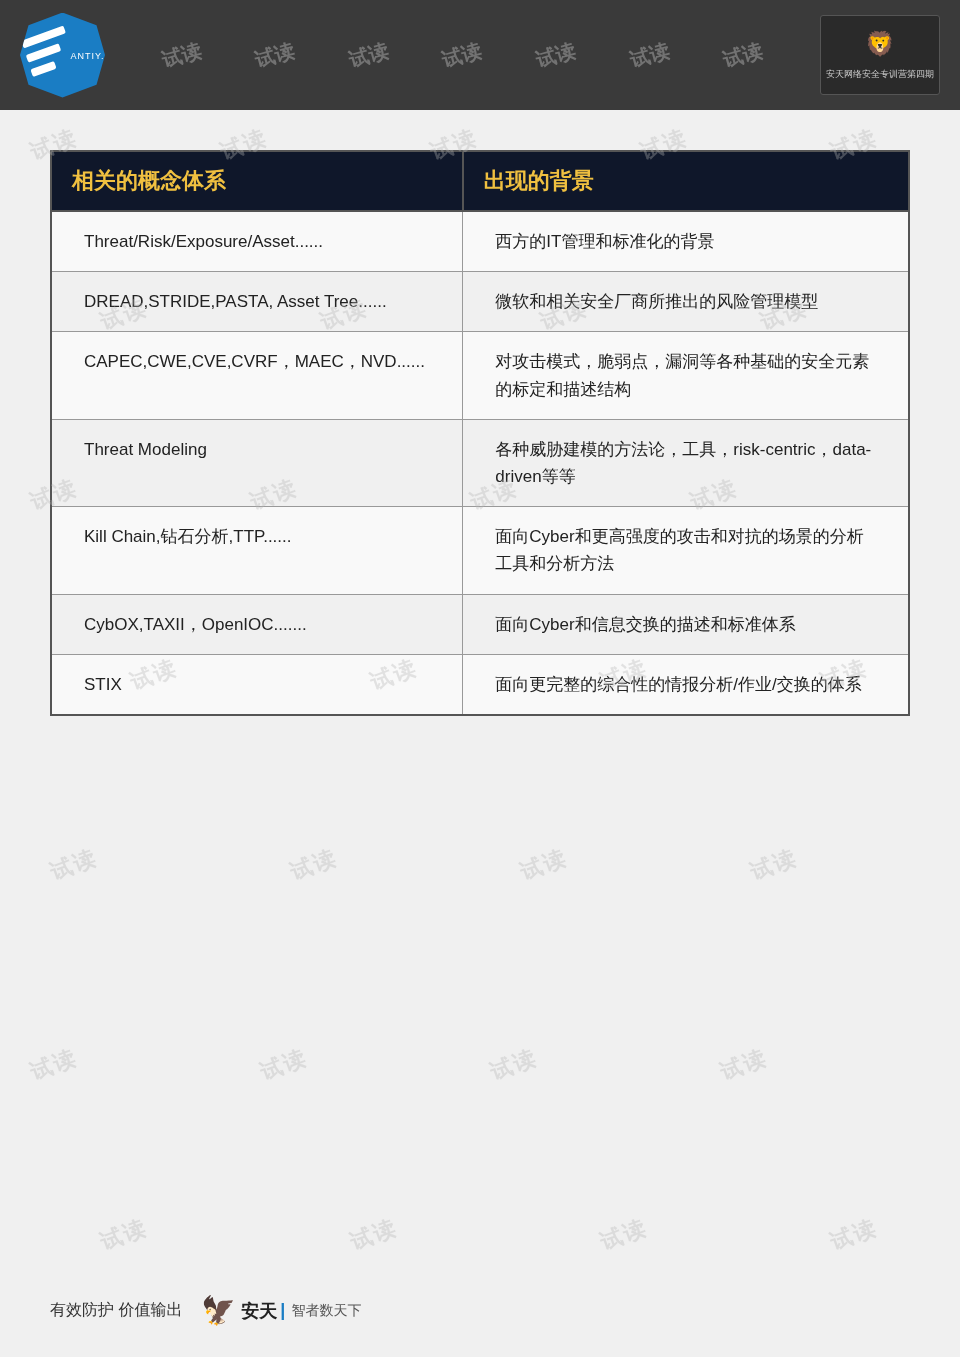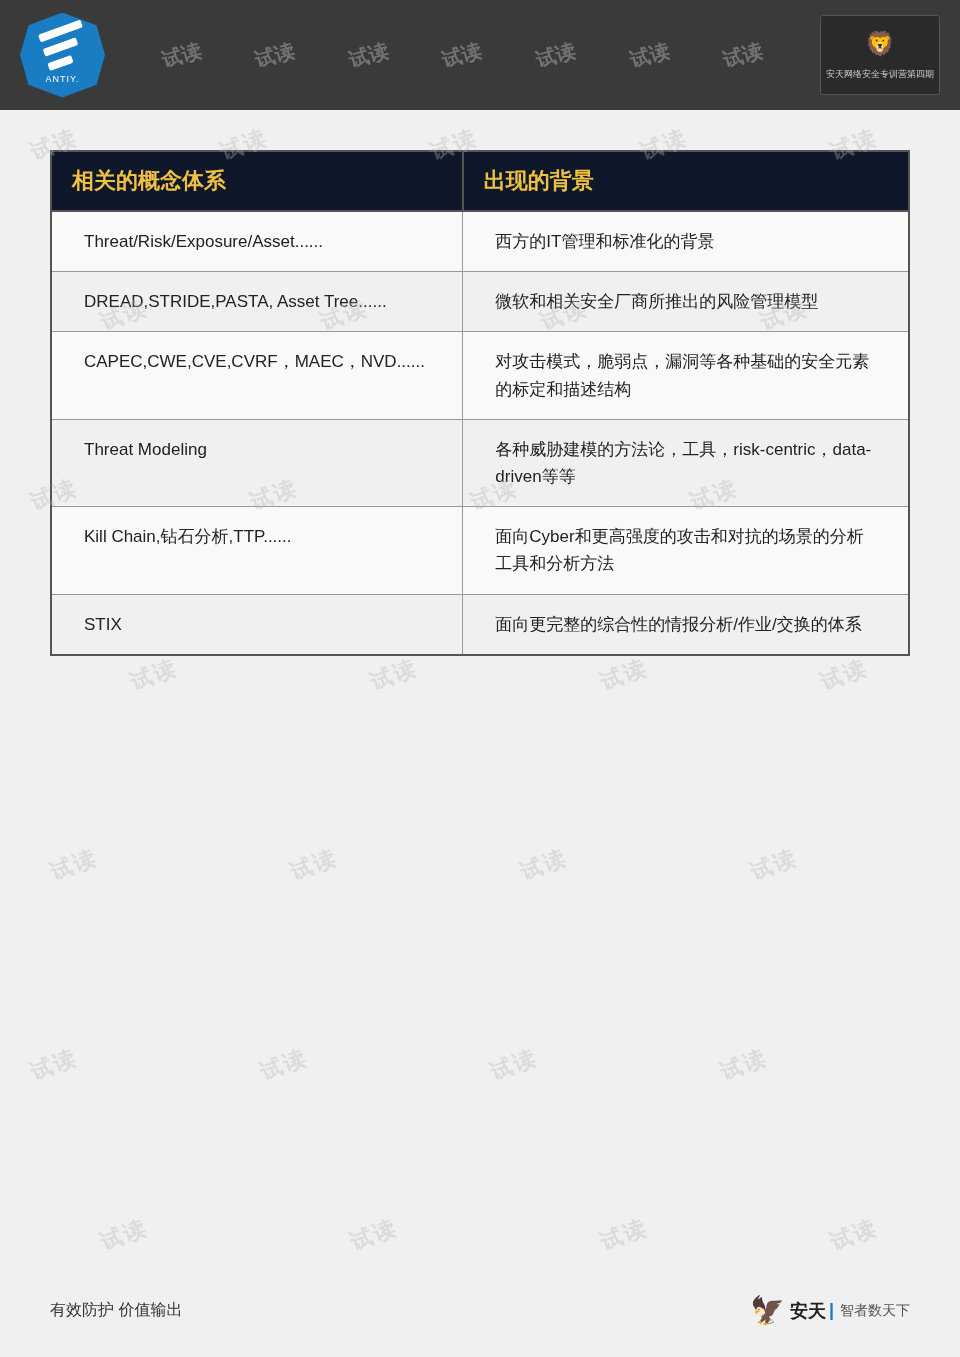--- a/index.html
+++ b/index.html
@@ -41,21 +41,21 @@
       position: relative;
     }
     .header-logo {
       width: 85px;
       height: 85px;
       background: #1a7dc4;
       clip-path: polygon(50% 0%, 90% 15%, 100% 50%, 90% 85%, 50% 100%, 10% 85%, 0% 50%, 10% 15%);
       display: flex;
       align-items: center;
       justify-content: center;
-      flex-direction: column;
+      flex-direction: row;
       flex-shrink: 0;
     }
     .logo-stripes {
       width: 50px;
       height: 45px;
       position: relative;
     }
     .logo-stripe {
       position: absolute;
       background: white;
@@ -151,21 +151,21 @@
     }
 
     
     .footer {
       position: absolute;
       bottom: 30px;
       left: 50px;
       right: 50px;
       display: flex;
       align-items: center;
-      justify-content: space-between;
+      gap: 19px;
     }
     .footer-left {
       font-size: 16px;
       color: #333;
       font-weight: 500;
     }
     .footer-right {
       display: flex;
       align-items: center;
     }
@@ -269,20 +269,24 @@
         </tr>
         <tr>
           <td class="left-col">Threat Modeling</td>
           <td class="right-col">各种威胁建模的方法论，工具，risk-centric，data-driven等等</td>
         </tr>
         <tr>
           <td class="left-col">Kill Chain,钻石分析,TTP......</td>
           <td class="right-col">面向Cyber和更高强度的攻击和对抗的场景的分析工具和分析方法</td>
         </tr>
         <tr>
+          <td class="left-col">CybOX,TAXII，OpenIOC.......</td>
+          <td class="right-col">面向Cyber和信息交换的描述和标准体系</td>
+        </tr>
+        <tr>
           <td class="left-col">STIX</td>
           <td class="right-col">面向更完整的综合性的情报分析/作业/交换的体系</td>
         </tr>
       </tbody>
   </table>
 </div>
 
 <div class="footer">
   <div class="footer-left">有效防护 价值输出</div>
   <div class="footer-right">

